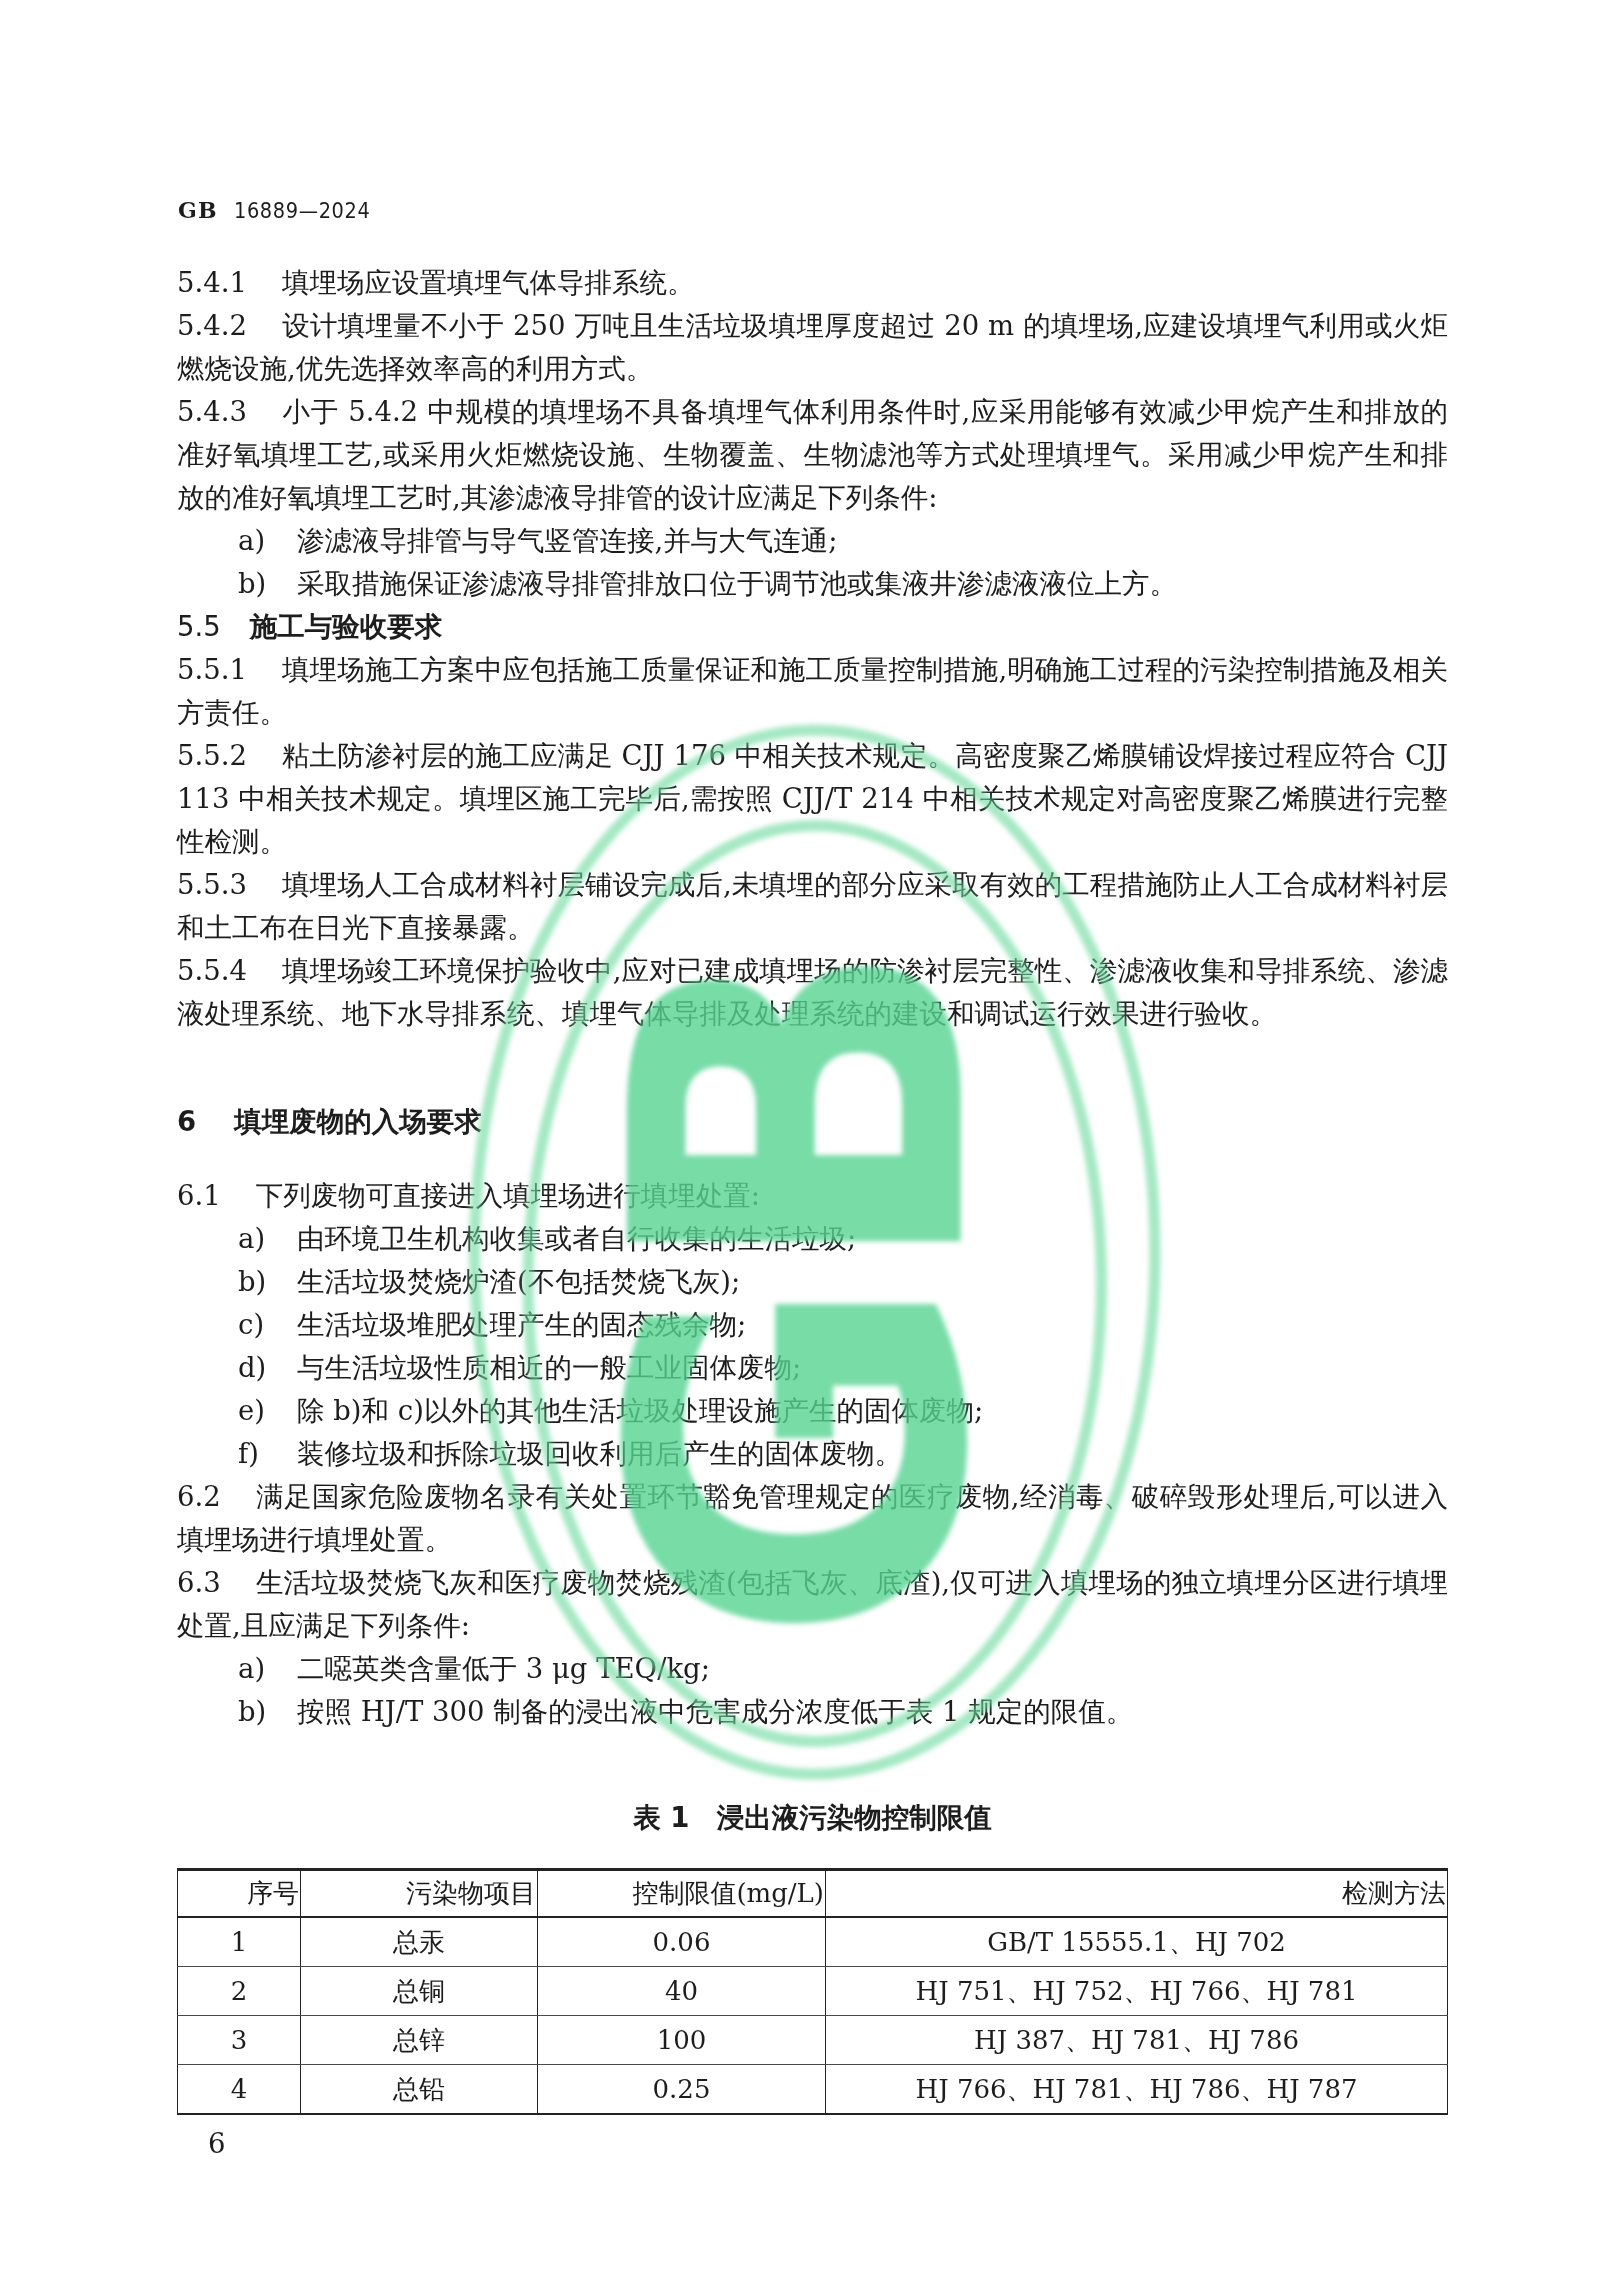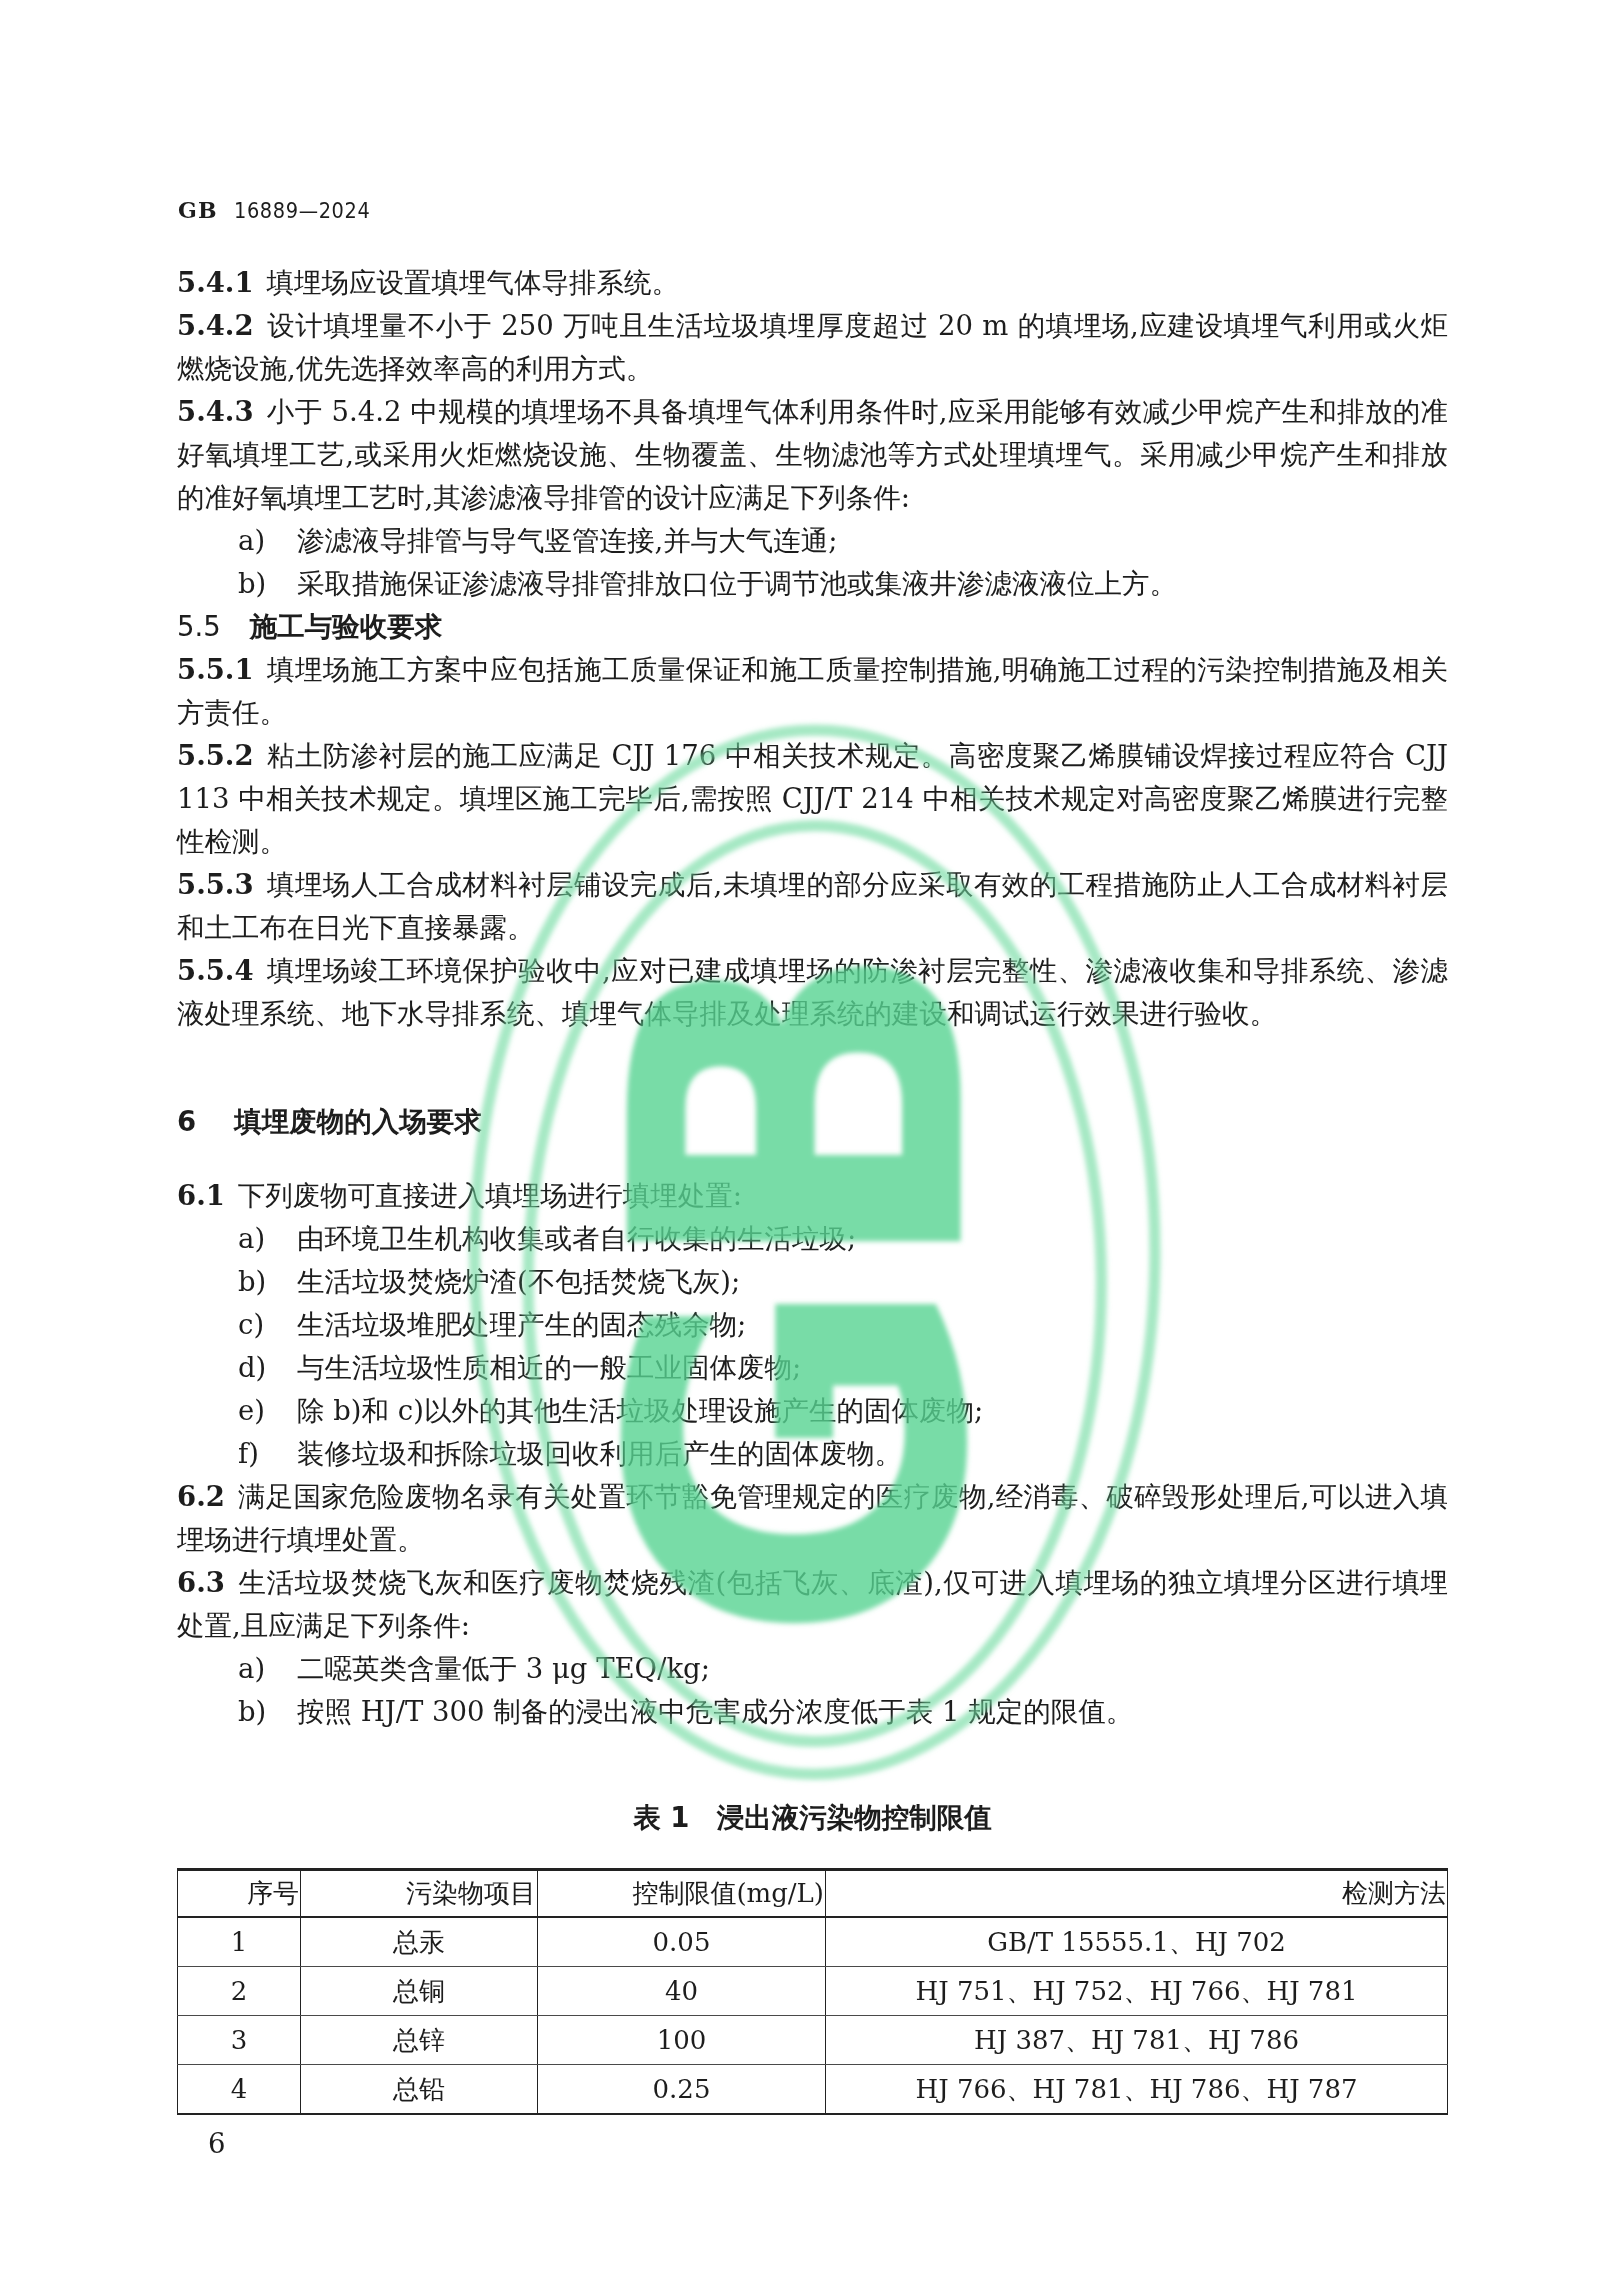--- a/index.html
+++ b/index.html
@@ -27,21 +27,21 @@
     font-weight:500;letter-spacing:0.7px;
     display:inline-block;transform:scaleX(0.88);transform-origin:left center;
     margin-left:9.2px;
   }
   
   .content{
     position:absolute;left:177px;top:261px;width:1271px;
     font-size:27.5px;line-height:43px;
   }
   .para{margin:0;text-align:justify;}
-  .para .num{font-weight:bold;margin-right:13px;}
+  .para .num{font-weight:normal;margin-right:35px;}
   .para.list{padding-left:61px;}
   .para.list .marker{display:inline-block;min-width:59px;}
   .para.heading,.para.section{
     font-family:"DejaVu Sans","Liberation Sans",sans-serif;
     font-weight:bold;
   }
   .para.heading .num{margin-right:29px;font-weight:normal;}
   .para.section{margin-top:65px;margin-bottom:31px;}
   .para.section .num{margin-right:38px;font-weight:bold;}
   
@@ -132,21 +132,21 @@
             <th>序号</th>
             <th>污染物项目</th>
             <th>控制限值(mg/L)</th>
             <th>检测方法</th>
           </tr>
         </thead>
       <tbody>
           <tr>
             <td>1</td>
             <td>总汞</td>
-            <td>0.05</td>
+            <td>0.06</td>
             <td>GB/T 15555.1、HJ 702</td>
           </tr>
           <tr>
             <td>2</td>
             <td>总铜</td>
             <td>40</td>
             <td>HJ 751、HJ 752、HJ 766、HJ 781</td>
           </tr>
           <tr>
             <td>3</td>

